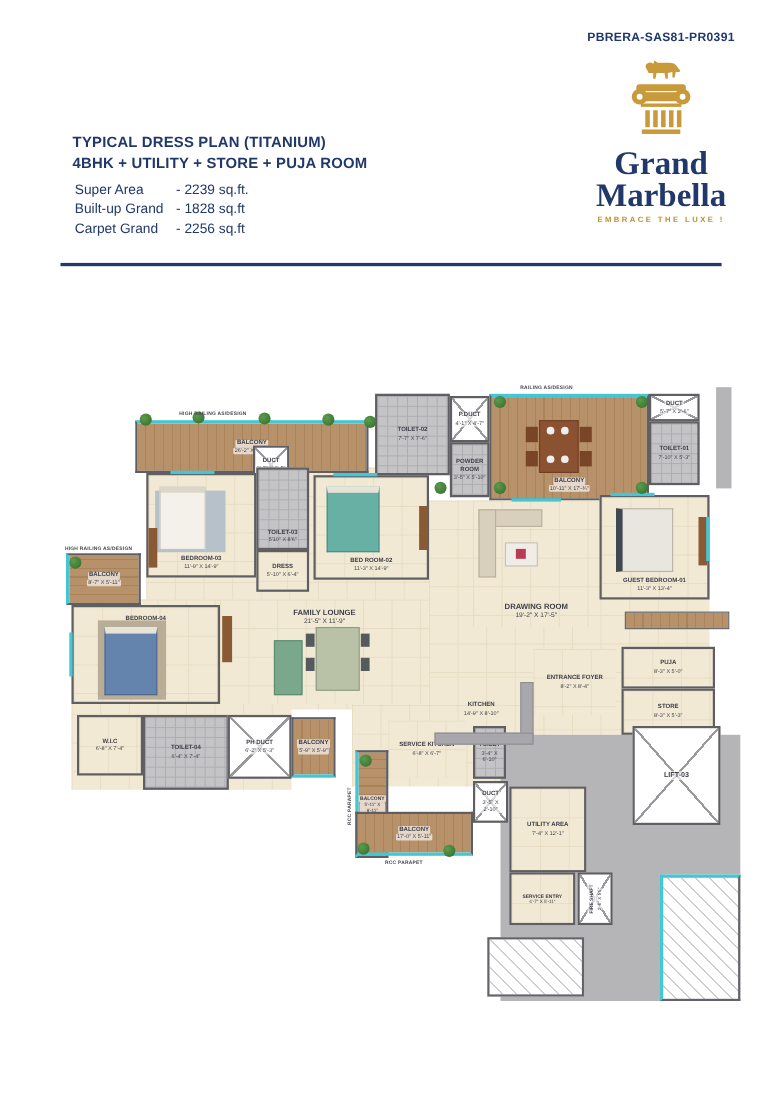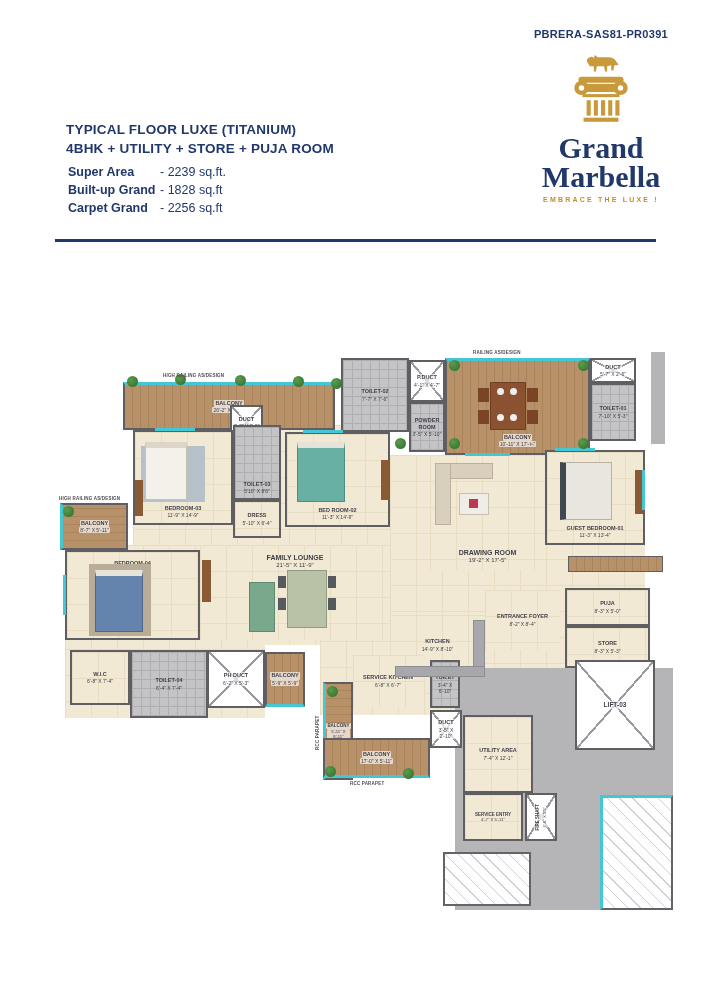--- a/index.html
+++ b/index.html
@@ -7,21 +7,21 @@
        font-family:"Liberation Sans",sans-serif;}
   
   .rera{position:absolute;top:28px;right:45px;font-size:11px;color:#21386b;letter-spacing:.3px;font-weight:bold;}
   .logo{position:absolute;top:52px;right:42px;width:140px;text-align:center;}
   .logo .brand{font-family:"Liberation Serif",serif;font-weight:bold;color:#21386b;font-size:30px;line-height:.95;}
   .logo .tagline{color:#c08f2f;font-size:7px;letter-spacing:2.2px;margin-top:5px;font-weight:bold;}
   .titleblock{position:absolute;left:66px;top:120px;}
   .titleblock .t{font-size:13.5px;font-weight:bold;color:#21386b;letter-spacing:.2px;line-height:19px;}
   .areas{position:absolute;left:68px;top:165px;}
   .arow{display:flex;font-size:12.5px;color:#21386b;margin-bottom:4px;}
-  .arow .al{width:92px;font-weight:bold;}
+  .arow .al{width:92px;}
   .divider{position:absolute;left:55px;top:239px;width:601px;height:3px;background:#21386b;}
   
   .plan{position:absolute;left:35px;top:330px;width:640px;height:580px;}
   .base{position:absolute;z-index:1;background-color:#f2e9d5;
         background-image:linear-gradient(#e7ddc3 1px,transparent 1px),linear-gradient(90deg,#e7ddc3 1px,transparent 1px);
         background-size:26px 26px;}
   .rm{position:absolute;z-index:2;border:2px solid #5e5e63;box-sizing:border-box;display:flex;
       flex-direction:column;align-items:center;justify-content:center;text-align:center;overflow:hidden;}
   .rm .nm{font-size:5.5px;font-weight:bold;color:#3e3e48;line-height:1.3;}
   .rm .dm{font-size:5px;color:#3e3e48;line-height:1.2;}
@@ -77,21 +77,21 @@
       <rect x="44" y="47" width="4" height="15"></rect>
       <rect x="13" y="64" width="34" height="4"></rect>
     </g>
   </svg>
   <div class="brand">Grand</div>
   <div class="brand">Marbella</div>
   <div class="tagline">EMBRACE THE LUXE !</div>
 </div>
 
 <div class="titleblock">
-  <div class="t">TYPICAL FLOOR LUXE (TITANIUM)</div>
+  <div class="t">TYPICAL DRESS PLAN (TITANIUM)</div>
   <div class="t">4BHK + UTILITY + STORE + PUJA ROOM</div>
 </div>
 
 <div class="areas">
   <div class="arow">
     <span class="al">Super Area</span>
     <span class="av">-  2239 sq.ft.</span>
   </div>
   <div class="arow">
     <span class="al">Built-up Grand</span>

